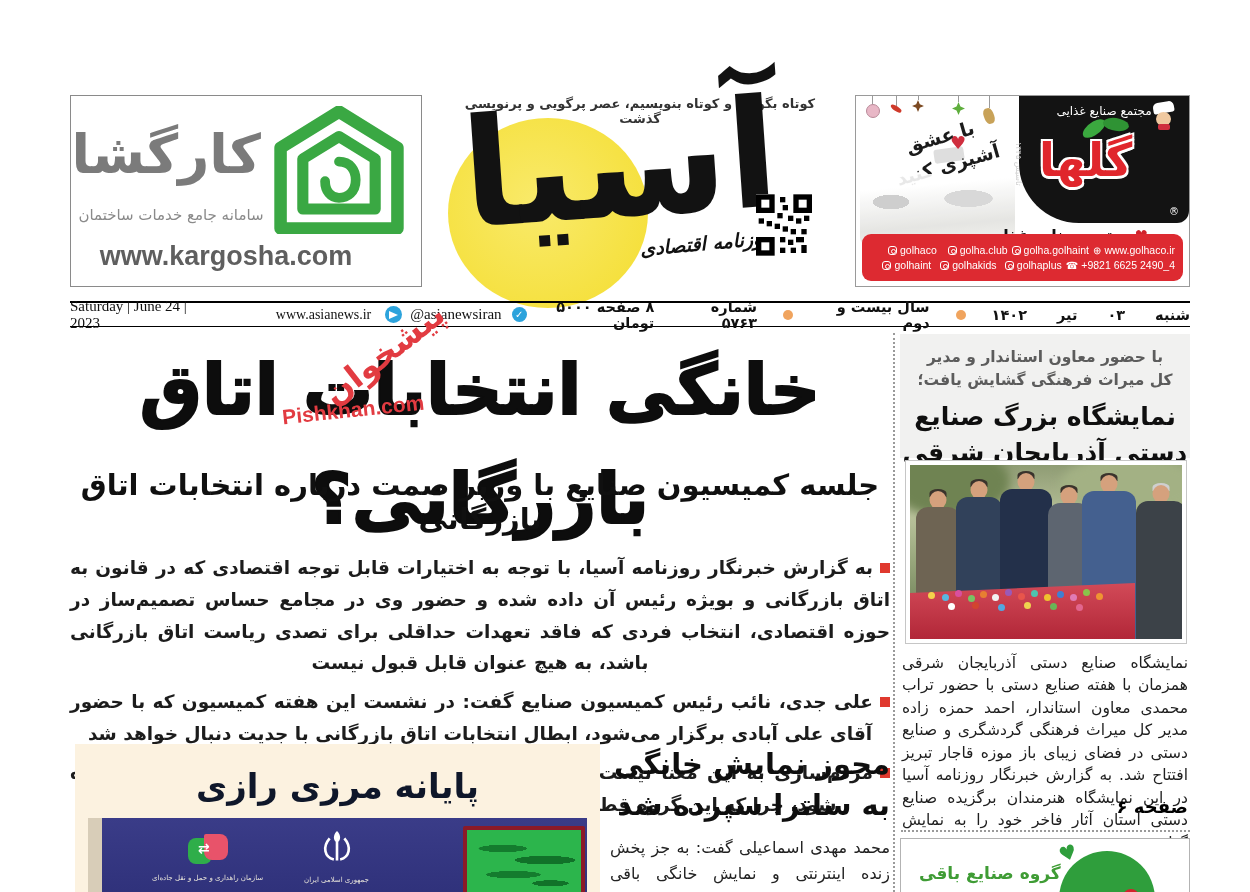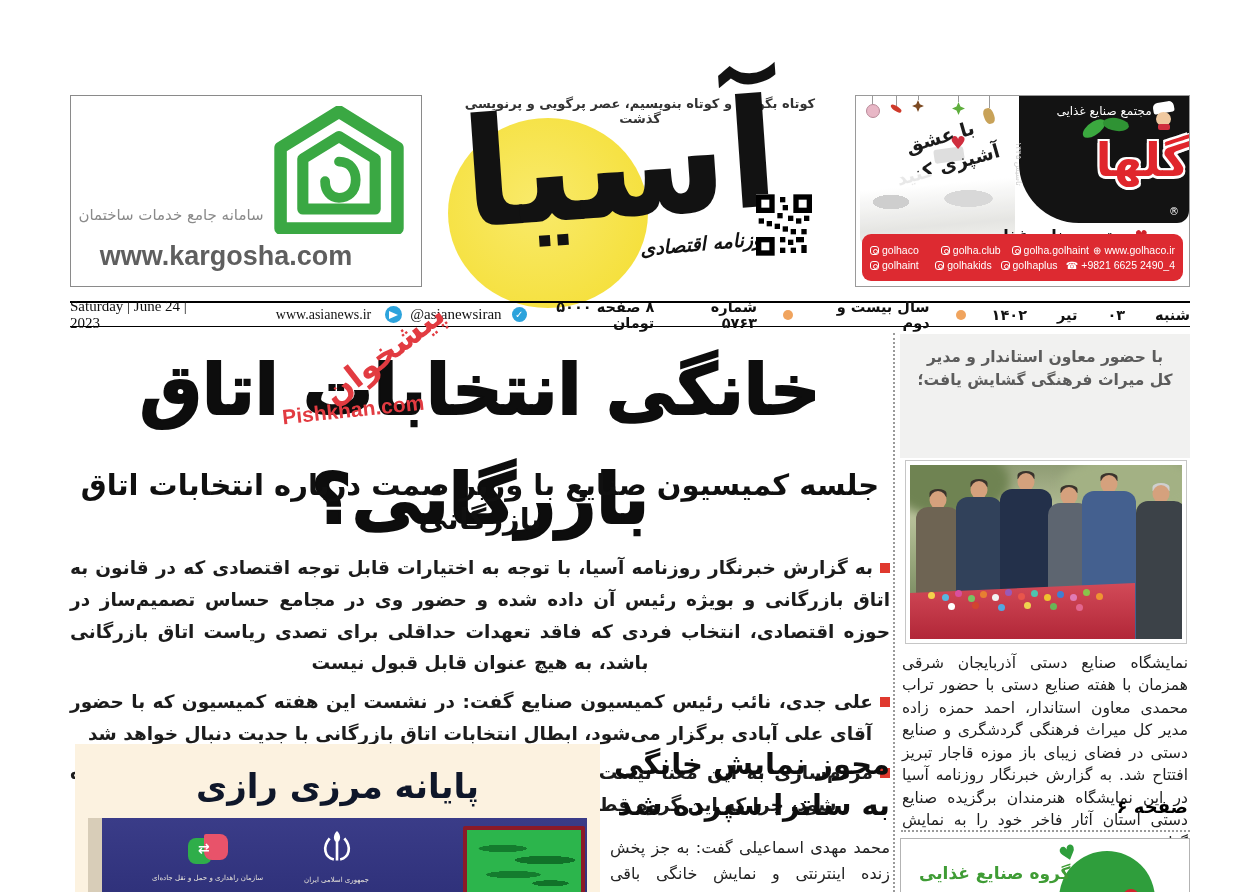--- a/index.html
+++ b/index.html
@@ -75,21 +75,21 @@
   .heartchef .ht  { position:absolute; left:16px; top:-4px; color:#cf2e3e; font-size:18px; }
   .golha-black {
     position:absolute; right:0; top:0; width:170px; height:127px; background:#131313;
     border-radius:0 0 12px 60px;
   }
   .golha-black .gtop { position:absolute; top:8px; left:0; right:0; text-align:center; color:#fff; font-size:12px; direction:rtl; }
   .leaf { position:absolute; width:26px; height:13px; background:#3ba93f; border-radius:60% 40% 60% 40%; }
   .leaf.l1 { left:62px; top:26px; transform:rotate(-30deg); }
   .leaf.l2 { left:84px; top:22px; transform:rotate(15deg); background:#2f9334; }
   .golha-black .gbrand {
-    position:absolute; top:30px; left:0; right:0; text-align:right; direction:rtl;
+    position:absolute; top:30px; left:0; right:0; text-align:left; direction:rtl;
     font-size:46px; font-weight:bold; color:#e0262c; line-height:1.5;
     text-shadow:-2px -2px 0 #fff, 2px -2px 0 #fff, -2px 2px 0 #fff, 2px 2px 0 #fff, 0 3px 0 #fff;
     padding-left:20px;
   }
   .golha-black .greg { position:absolute; right:10px; bottom:6px; color:#fff; font-size:10px; }
   .golha-black .gest { position:absolute; left:4px; top:46px; color:#cfcfcf; font-size:8px; transform:rotate(90deg); transform-origin:left top; direction:rtl; }
   .chef { position:absolute; right:12px; top:6px; width:26px; height:30px; }
   .chef .face { position:absolute; left:5px; top:10px; width:15px; height:14px; background:#f0c9a0; border-radius:50%; }
   .chef .chat { position:absolute; left:2px; top:0; width:21px; height:11px; background:#fff; border-radius:5px 5px 2px 2px; transform:rotate(-10deg); }
   .chef .scarf { position:absolute; left:7px; top:22px; width:12px; height:6px; background:#cf2e3e; border-radius:2px; }
@@ -97,21 +97,21 @@
     position:absolute; right:8px; top:130px; width:200px; text-align:left;
     font-size:16px; font-weight:bold; color:#111; direction:rtl;
   }
   .golha-banner .bheart { color:#d0232b; margin-right:4px; font-size:15px; }
   .golha-redbar {
     position:absolute; left:6px; right:6px; bottom:5px; height:47px; background:#dd2a31;
     border-radius:9px; color:#fff; display:flex; flex-direction:column; justify-content:center;
     gap:3px; padding:0 8px; font-size:10.5px; font-family:"Liberation Sans", sans-serif;
   }
   .golha-redbar .row { display:flex; align-items:center; gap:4px; }
-  .golha-redbar .cell { display:flex; align-items:center; gap:3px; flex:1; white-space:nowrap; }
+  .golha-redbar .cell { display:flex; align-items:center; gap:3px; flex:1; white-space:nowrap;justify-content:flex-end; }
   .ig { display:inline-block; width:9px; height:9px; border:1px solid #fff; border-radius:3px; position:relative; flex:none; }
   .ig::after { content:""; position:absolute; left:2px; top:2px; width:3px; height:3px; border:1px solid #fff; border-radius:50%; }
   .glyphic { font-size:10px; flex:none; }
   
   .infobar {
     position:absolute; left:70px; top:301px; width:1120px; height:26px;
     border-top:2px solid #000; border-bottom:1px solid #000;
     display:flex; align-items:center; font-family:"Liberation Serif", serif;
   }
   .infobar .date-en { font-size:15px; color:#111; }
@@ -220,20 +220,21 @@
 <body>
 
 <div id="page">
 
   <div class="kargosha">
     <svg class="klogo" width="140" height="128" viewBox="0 0 100 92">
       <path d="M50 4 L92 30 L92 88 L8 88 L8 30 Z" fill="none" stroke="#3aa843" stroke-width="9" stroke-linejoin="round"></path>
       <path d="M50 22 L76 38 L76 74 L24 74 L24 38 Z" fill="none" stroke="#3aa843" stroke-width="8" stroke-linejoin="round"></path>
       <path d="M50 40 C58 40 62 46 62 53 C62 62 56 66 50 66 C44 66 40 61 40 54" fill="none" stroke="#3aa843" stroke-width="7" stroke-linecap="round"></path>
     </svg>
+    <div class="klogotype">کارگشا</div>
     <div class="ksub">سامانه جامع خدمات ساختمان</div>
     <div class="kurl">www.kargosha.com</div>
   </div>
 
   <div class="masthead">
     <div class="tagline">کوتاه بگوییم و کوتاه بنویسیم، عصر پرگویی و پرنویسی گذشت</div>
     <div class="sun"></div>
     <div class="asia-title">آسیا</div>
     <div class="asia-sub">روزنامه اقتصادی</div>
     <svg class="qr" width="56" height="62" viewBox="0 0 21 23">
@@ -375,20 +376,21 @@
       <p><span class="sqbullet"></span><span>علی جدی، نائب رئیس کمیسیون صنایع گفت: در نشست این هفته کمیسیون که با حضور آقای علی آبادی برگزار می‌شود، ابطال انتخابات اتاق بازرگانی با جدیت دنبال خواهد شد</span></p>
       <p><span class="sqbullet"></span><span>مردم‌سازی به این معنا نیست که فرمان اقتصاد کشور را به گروهی سرمایه‌دار سپرده شود، چرا که این گروه قطعا منافع شخصی خود را به منافع مردم ترجیح می‌دهد</span></p>
     </div>
   </div>
 
   <div class="vsep"></div>
   <div class="hsep"></div>
 
   <div class="exh-head">
     <div class="kicker">با حضور معاون استاندار و مدیر کل میراث فرهنگی گشایش یافت؛</div>
+    <div class="etitle">نمایشگاه بزرگ صنایع دستی آذربایجان شرقی</div>
   </div>
   <div class="exh-photo">
     <div class="scene">
       <span class="blob" style="left:-20px;top:-18px;width:120px;height:70px;background:#6f8352"></span>
       <span class="blob" style="left:150px;top:-10px;width:140px;height:60px;background:#a3b184"></span>
       <span class="blob" style="left:240px;top:60px;width:70px;height:80px;background:#b7653f;opacity:.5"></span>
       <div class="person" style="left:6px;top:26px;width:44px;height:120px">
         <span class="hair"></span>
           <span class="head"></span>
           <span class="torso" style="background:#6e6453"></span>
@@ -422,21 +424,21 @@
       <span class="crafts"></span>
     </div>
   </div>
   <div class="exh-body">نمایشگاه صنایع دستی آذربایجان شرقی همزمان با هفته صنایع دستی با حضور تراب محمدی معاون استاندار، احمد حمزه زاده مدیر کل میراث فرهنگی گردشگری و صنایع دستی در فضای زیبای باز موزه قاجار تبریز افتتاح شد. به گزارش خبرنگار روزنامه آسیا در این نمایشگاه هنرمندان برگزیده صنایع دستی استان آثار فاخر خود را به نمایش گذاشتند.</div>
   <div class="exh-page">صفحه ۶</div>
 
   <div class="food-ad">
     <span class="hleaf">♥</span>
     <div class="hill"></div>
     <div class="redbits"></div>
-    <div class="flabel">گروه صنایع غذایی</div>
+    <div class="flabel">گروه صنایع باقی</div>
   </div>
 
   <div class="razi">
     <div class="rtitle">پایانه مرزی رازی</div>
     <div class="rphoto">
       <span class="ledge"></span>
       <div class="rz-logo">
         <span class="rz-g"></span>
           <span class="rz-r"></span>
           <span class="rz-a">⇄</span>

